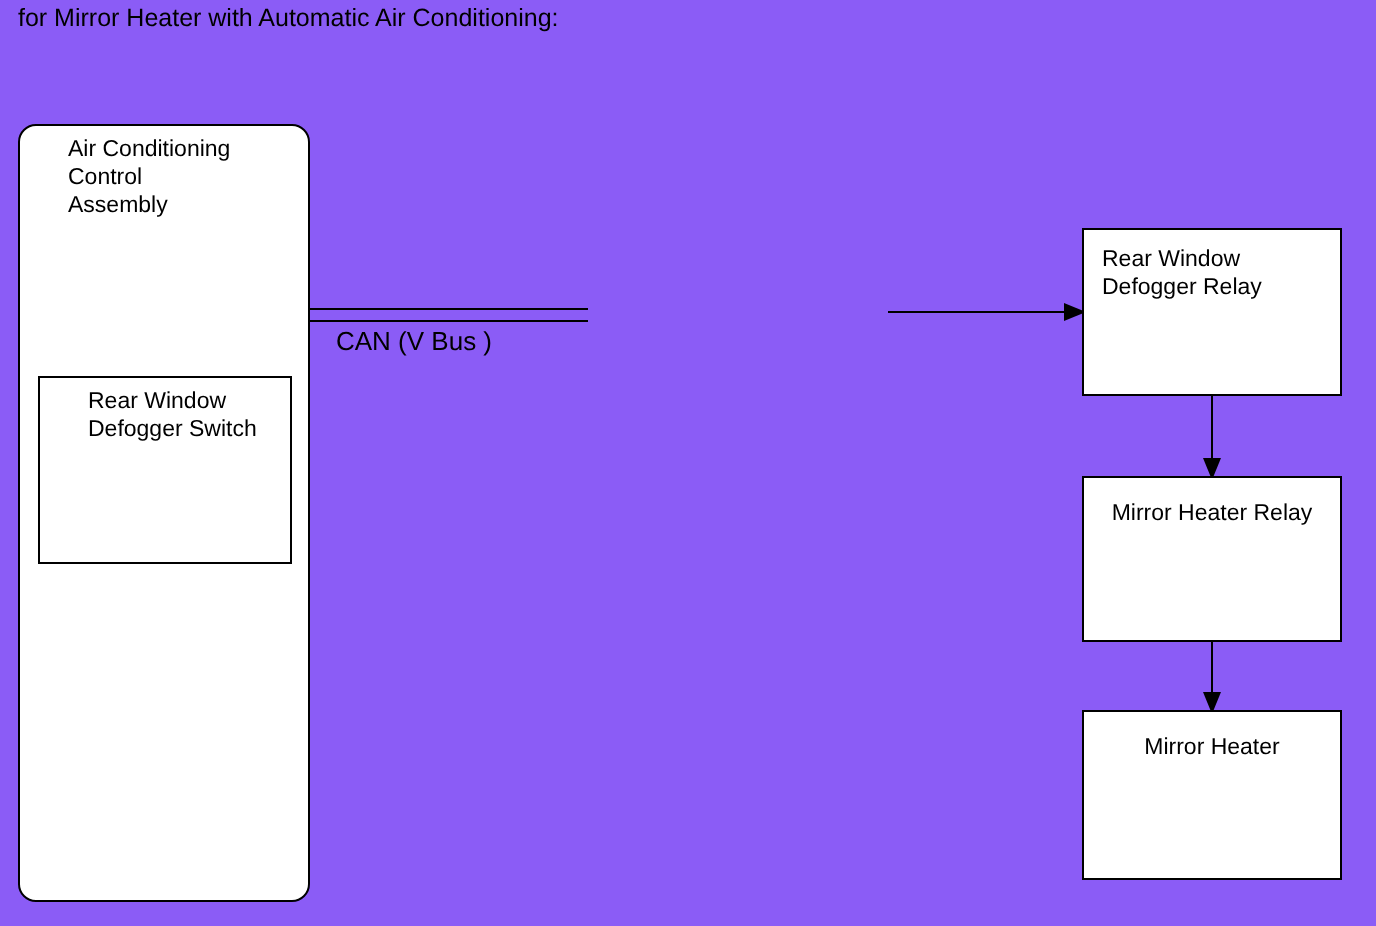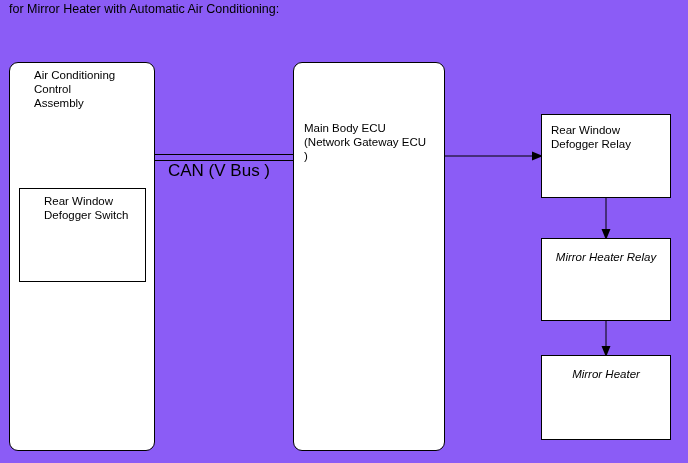--- a/index.html
+++ b/index.html
@@ -47,21 +47,20 @@
   .label-tl {
     left: 24px;
     top: 5px;
     text-align: left;
   }
   .label-center-top {
     left: 0;
     right: 0;
     top: 11px;
     text-align: center;
-    font-style: italic;
   }
   
   #ac-assembly {
     left: 9px;
     top: 62px;
     width: 146px;
     height: 389px;
   }
   #rw-defogger-switch {
     left: 19px;
@@ -121,21 +120,21 @@
     width: 100%;
     height: 0;
     border-top: 1px solid #000000;
   }
   .can-bus .rail-top { top: 0; }
   .can-bus .rail-bottom { top: 6px; }
   .can-label {
     position: absolute;
     left: 168px;
     top: 164px;
-    font-size: 17px;
+    font-size: 13px;
     line-height: 14px;
     color: #000000;
     white-space: nowrap;
   }
   
   .conn {
     position: absolute;
   }
   .conn svg {
     display: block;
@@ -177,25 +176,20 @@
 Defogger Switch</div>
   </div>
 
 
   <div class="can-bus">
     <div class="rail rail-top"></div>
     <div class="rail rail-bottom"></div>
   </div>
   <div class="can-label">CAN (V Bus )</div>
 
-  <div class="box rounded" id="main-body-ecu">
-    <div class="box-label">Main Body ECU
-(Network Gateway ECU
-)</div>
-  </div>
 
   <div class="conn" id="conn-ecu-to-rwdr">
     <svg width="99" height="20" viewBox="0 0 99 20">
       <line x1="0" y1="10" x2="91" y2="10" stroke="#000000" stroke-width="1"></line>
       <polygon points="99,10 88,5.5 88,14.5" fill="#000000"></polygon>
     </svg>
   </div>
 
   <div class="box" id="rear-window-defogger-relay">
     <div class="box-label">Rear Window

